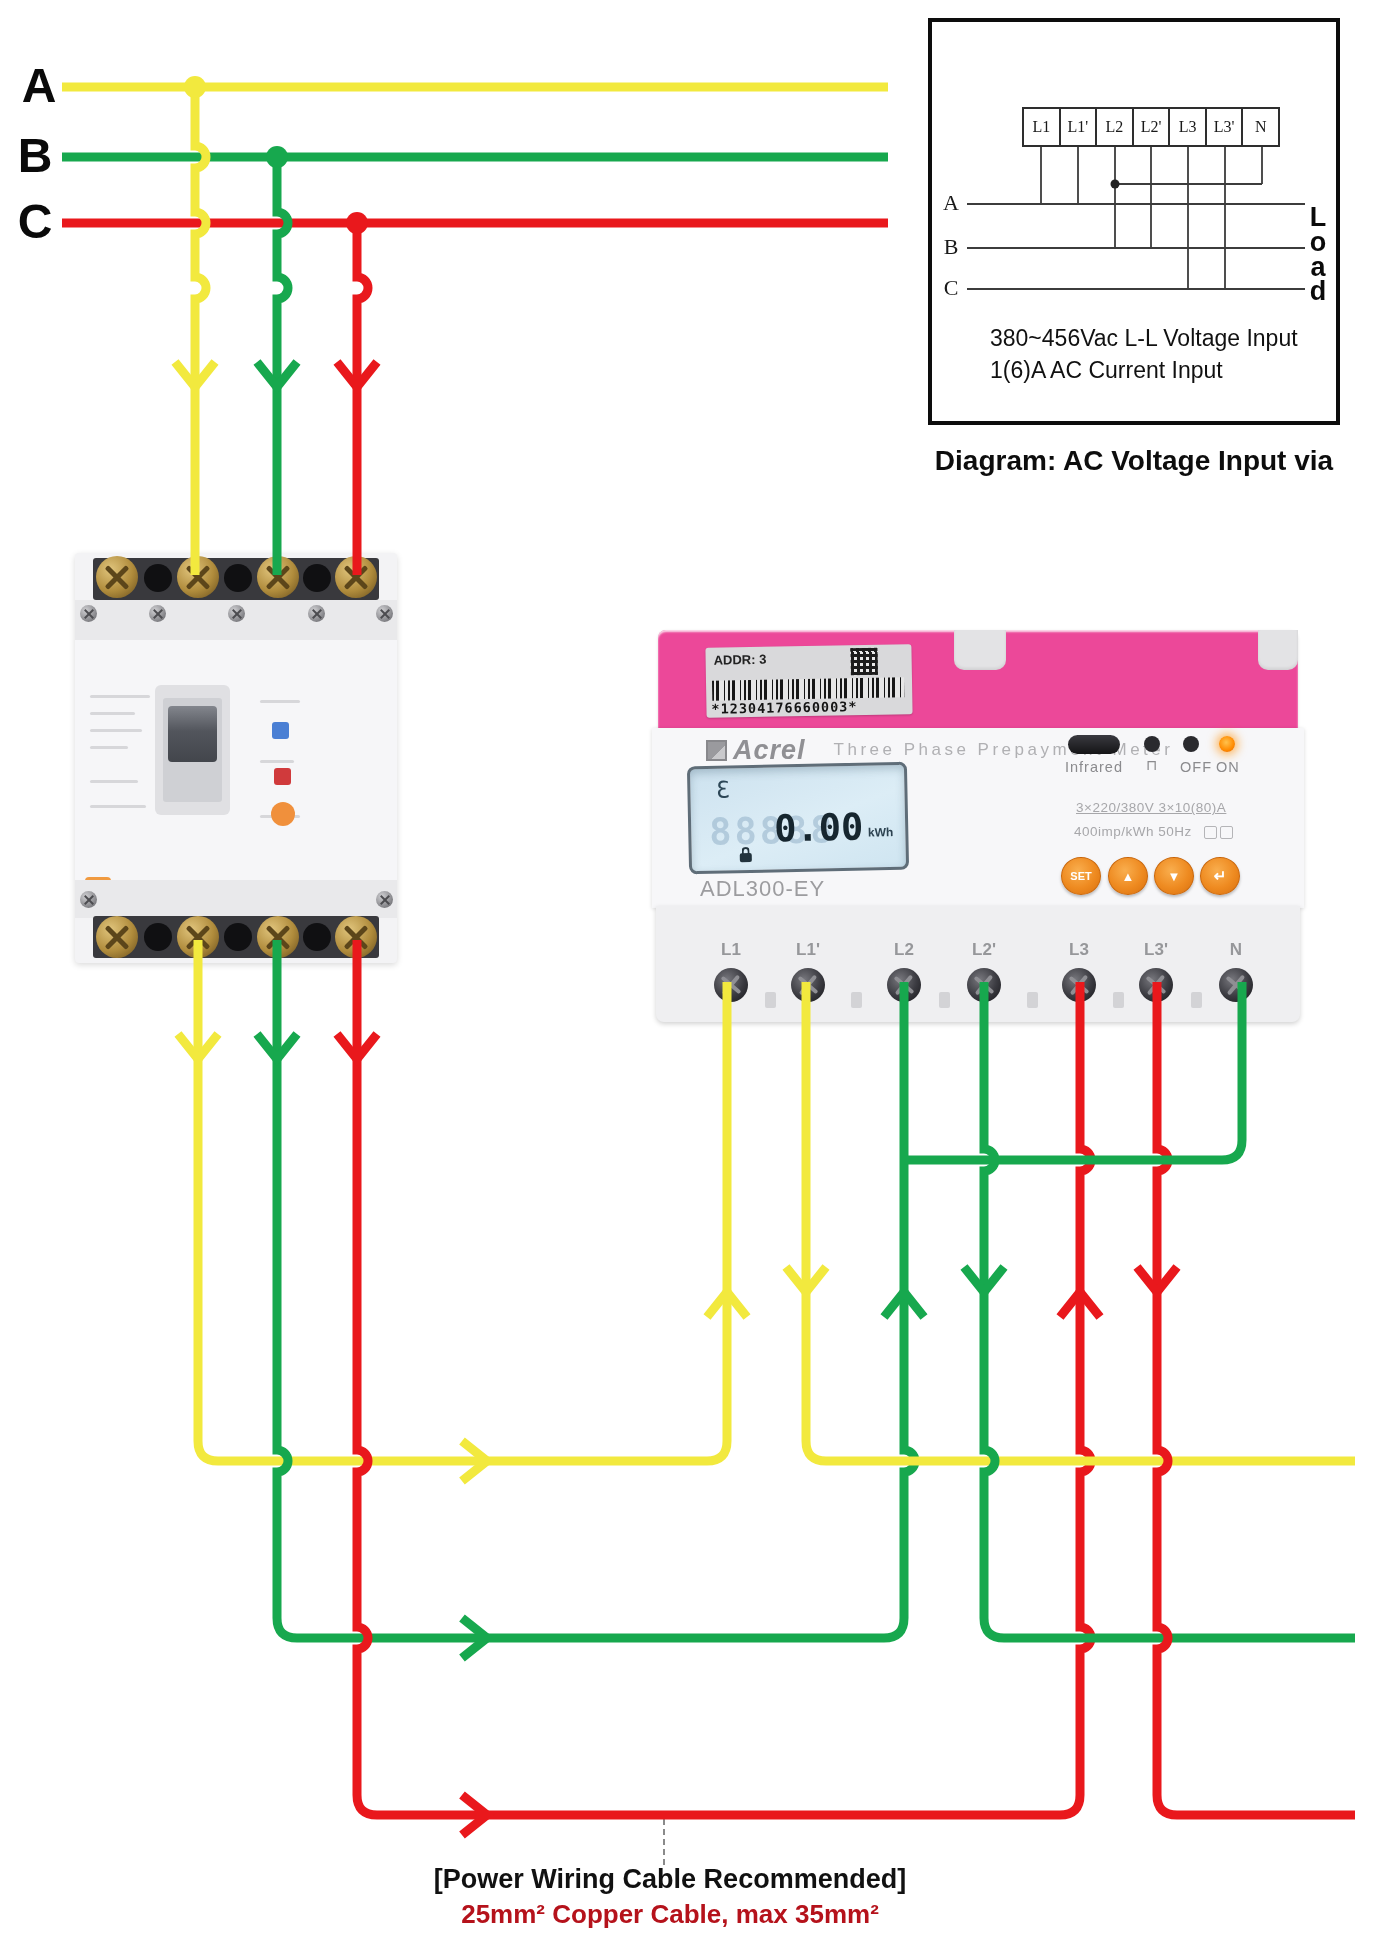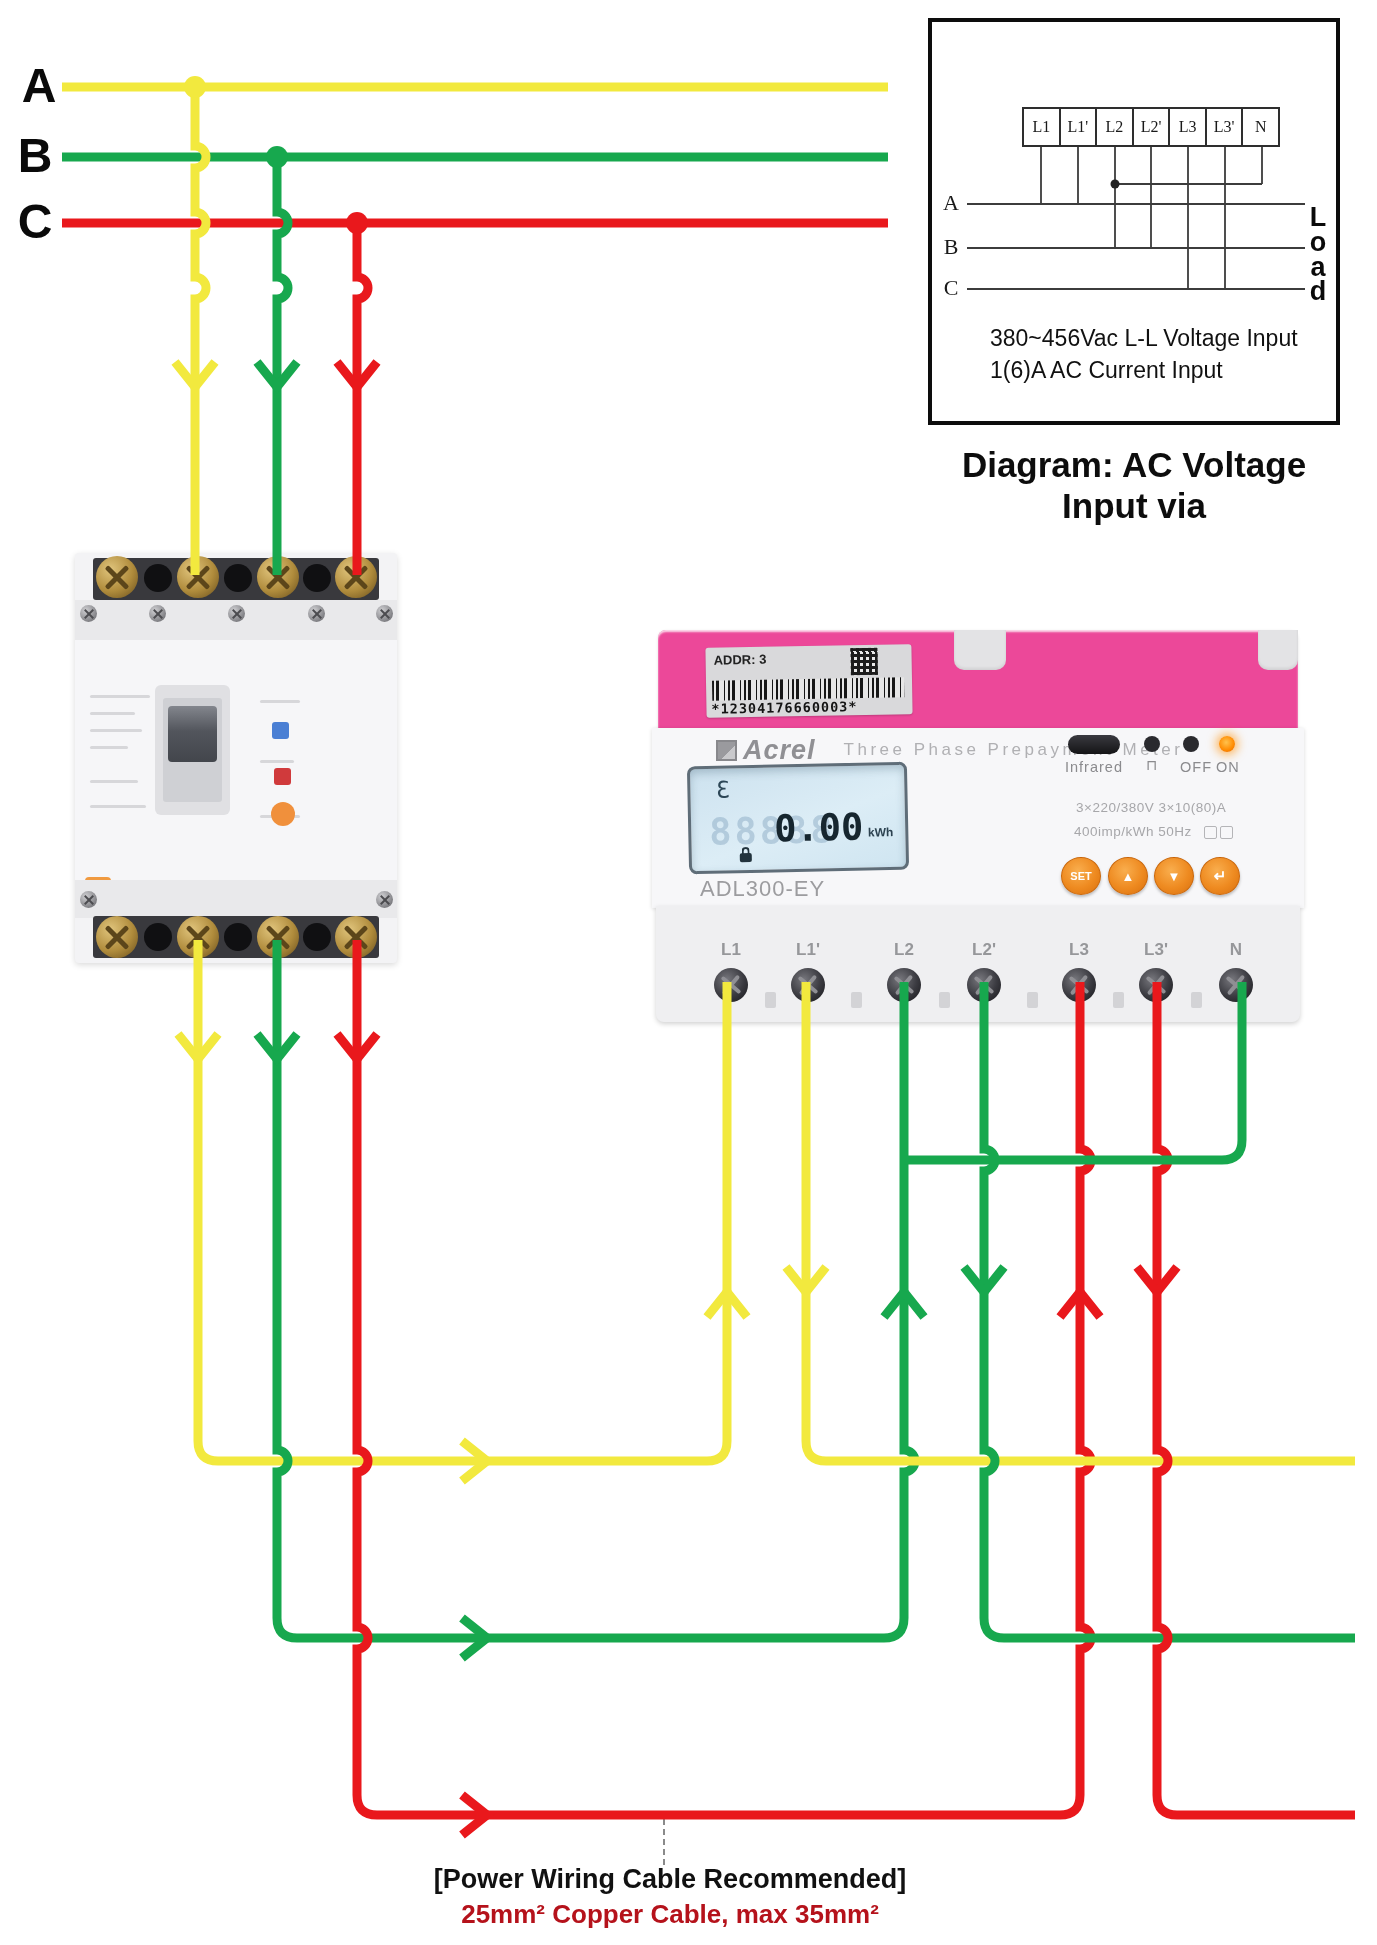--- a/index.html
+++ b/index.html
@@ -51,21 +51,21 @@
   .sticker .addr{position:absolute;left:8px;top:5px;font-size:13px;font-weight:700;color:#222;}
   .qr{position:absolute;right:34px;top:3px;width:27px;height:27px;background:
       repeating-linear-gradient(0deg,#1c1c1c 0 3px,transparent 3px 6px),
       repeating-linear-gradient(90deg,#1c1c1c 0 3px,#e8e8e8 3px 6px);}
   .barcode{position:absolute;left:6px;top:33px;width:192px;height:20px;background:
       repeating-linear-gradient(90deg,#161616 0 2px,#e6e6e6 2px 4px,#161616 4px 7px,#e6e6e6 7px 12px,#161616 12px 13px,#e6e6e6 13px 16px);}
   .sticker .code{position:absolute;left:0;top:53px;width:100%;text-align:left;padding-left:5px;
       font-family:"DejaVu Sans Mono",monospace;font-size:13.5px;font-weight:700;color:#141414;letter-spacing:1px;}
   .meter-face{position:absolute;left:0;top:98px;width:652px;height:180px;background:#f7f7f9;
       box-shadow:0 1px 4px rgba(0,0,0,.15);}
-  .brand-row{position:absolute;left:64px;top:9px;height:26px;display:flex;align-items:center;}
+  .brand-row{position:absolute;left:54px;top:9px;height:26px;display:flex;align-items:center;}
   .acrel-glyph{width:17px;height:17px;background:linear-gradient(135deg,#9a9a9e 60%,#c9c9cc 60%);
       border:2px solid #88888c;margin-right:6px;}
   .acrel-name{font-size:27px;font-weight:700;font-style:italic;color:#909094;letter-spacing:1px;}
   .meter-title{margin-left:28px;font-size:17px;color:#b0b0b3;letter-spacing:3.5px;white-space:nowrap;}
   .lcd{position:absolute;left:36px;top:36px;width:214px;height:102px;border-radius:8px;transform:rotate(-1.2deg);
       background:linear-gradient(160deg,#cde2ef,#dcedf6 55%,#cfe5f1);border:3px solid #5f6d78;
       box-shadow:inset 0 4px 8px rgba(40,70,90,.25);}
   .lcd .addr-digit{position:absolute;left:26px;top:8px;font-size:23px;color:#2c4656;
       font-family:"DejaVu Sans Mono",monospace;}
   .lcd .ghost{position:absolute;left:18px;top:42px;font-family:"DejaVu Sans Mono",monospace;
@@ -103,21 +103,21 @@
       box-sizing:border-box;z-index:20;}
   .cells{position:absolute;left:1022px;top:107px;width:258px;height:40px;display:flex;z-index:21;}
   .cell{flex:1;border:2px solid #2e2e2e;margin-left:-2px;background:#fff;display:flex;align-items:center;
       justify-content:center;font-family:"Liberation Serif",serif;font-size:16px;color:#1a1a1a;}
   .cell:first-child{margin-left:0;}
   .inset-row-label{position:absolute;width:26px;text-align:center;font-family:"Liberation Serif",serif;
       font-size:22px;color:#1a1a1a;z-index:21;}
   .load-label{position:absolute;left:1305px;top:205px;width:26px;text-align:center;font-size:27px;font-weight:800;
       color:#0a0a0a;line-height:.92;word-break:break-all;z-index:21;}
   .inset-spec{position:absolute;left:990px;width:340px;font-size:23px;color:#111;z-index:21;white-space:nowrap;}
-  .inset-caption{position:absolute;left:918px;top:444px;width:432px;text-align:center;font-size:35px;
+  .inset-caption{position:absolute;left:918px;top:444px;width:432px;text-align:center;font-size:28px;
       font-weight:800;color:#0d0d0d;line-height:1.18;z-index:21;}
   
   .dash-leader{position:absolute;left:663px;top:1819px;height:46px;border-left:2.5px dashed #8a8a8a;z-index:5;}
   .footer1{position:absolute;left:290px;top:1864px;width:760px;text-align:center;font-size:27px;font-weight:800;color:#111;}
   .footer2{position:absolute;left:290px;top:1899px;width:760px;text-align:center;font-size:26px;font-weight:800;
       color:var(--footer_red);}
 </style>
 </head>
 <body>
 
@@ -212,21 +212,21 @@
 
       <div class="ir-window"></div>
       <div class="ind-dot" style="left:492px;top:8px;"></div>
       <div class="ind-dot" style="left:531px;top:8px;"></div>
       <div class="ind-dot on" style="left:567px;top:8px;"></div>
       <div class="ind-label" style="left:413px;top:31px;">Infrared</div>
       <div class="ind-label" style="left:494px;top:29px;">⊓</div>
       <div class="ind-label" style="left:528px;top:31px;">OFF</div>
       <div class="ind-label" style="left:564px;top:31px;">ON</div>
 
-      <div class="spec" style="left:424px;top:72px;">3×220/380V 3×10(80)A</div>
+      <div class="spec" style="left:424px;top:72px;text-decoration:underline;">3×220/380V 3×10(80)A</div>
       <div class="spec" style="left:422px;top:96px;">400imp/kWh 50Hz</div>
       <div class="spec-ico" style="left:552px;top:98px;"></div>
       <div class="spec-ico" style="left:568px;top:98px;"></div>
 
       <div class="mbtn" style="left:409px;top:129px;font-size:11px;">SET</div>
       <div class="mbtn" style="left:456px;top:129px;font-size:13px;">▲</div>
       <div class="mbtn" style="left:502px;top:129px;font-size:13px;">▼</div>
       <div class="mbtn" style="left:548px;top:129px;font-size:15px;">↵</div>
     </div>
 

